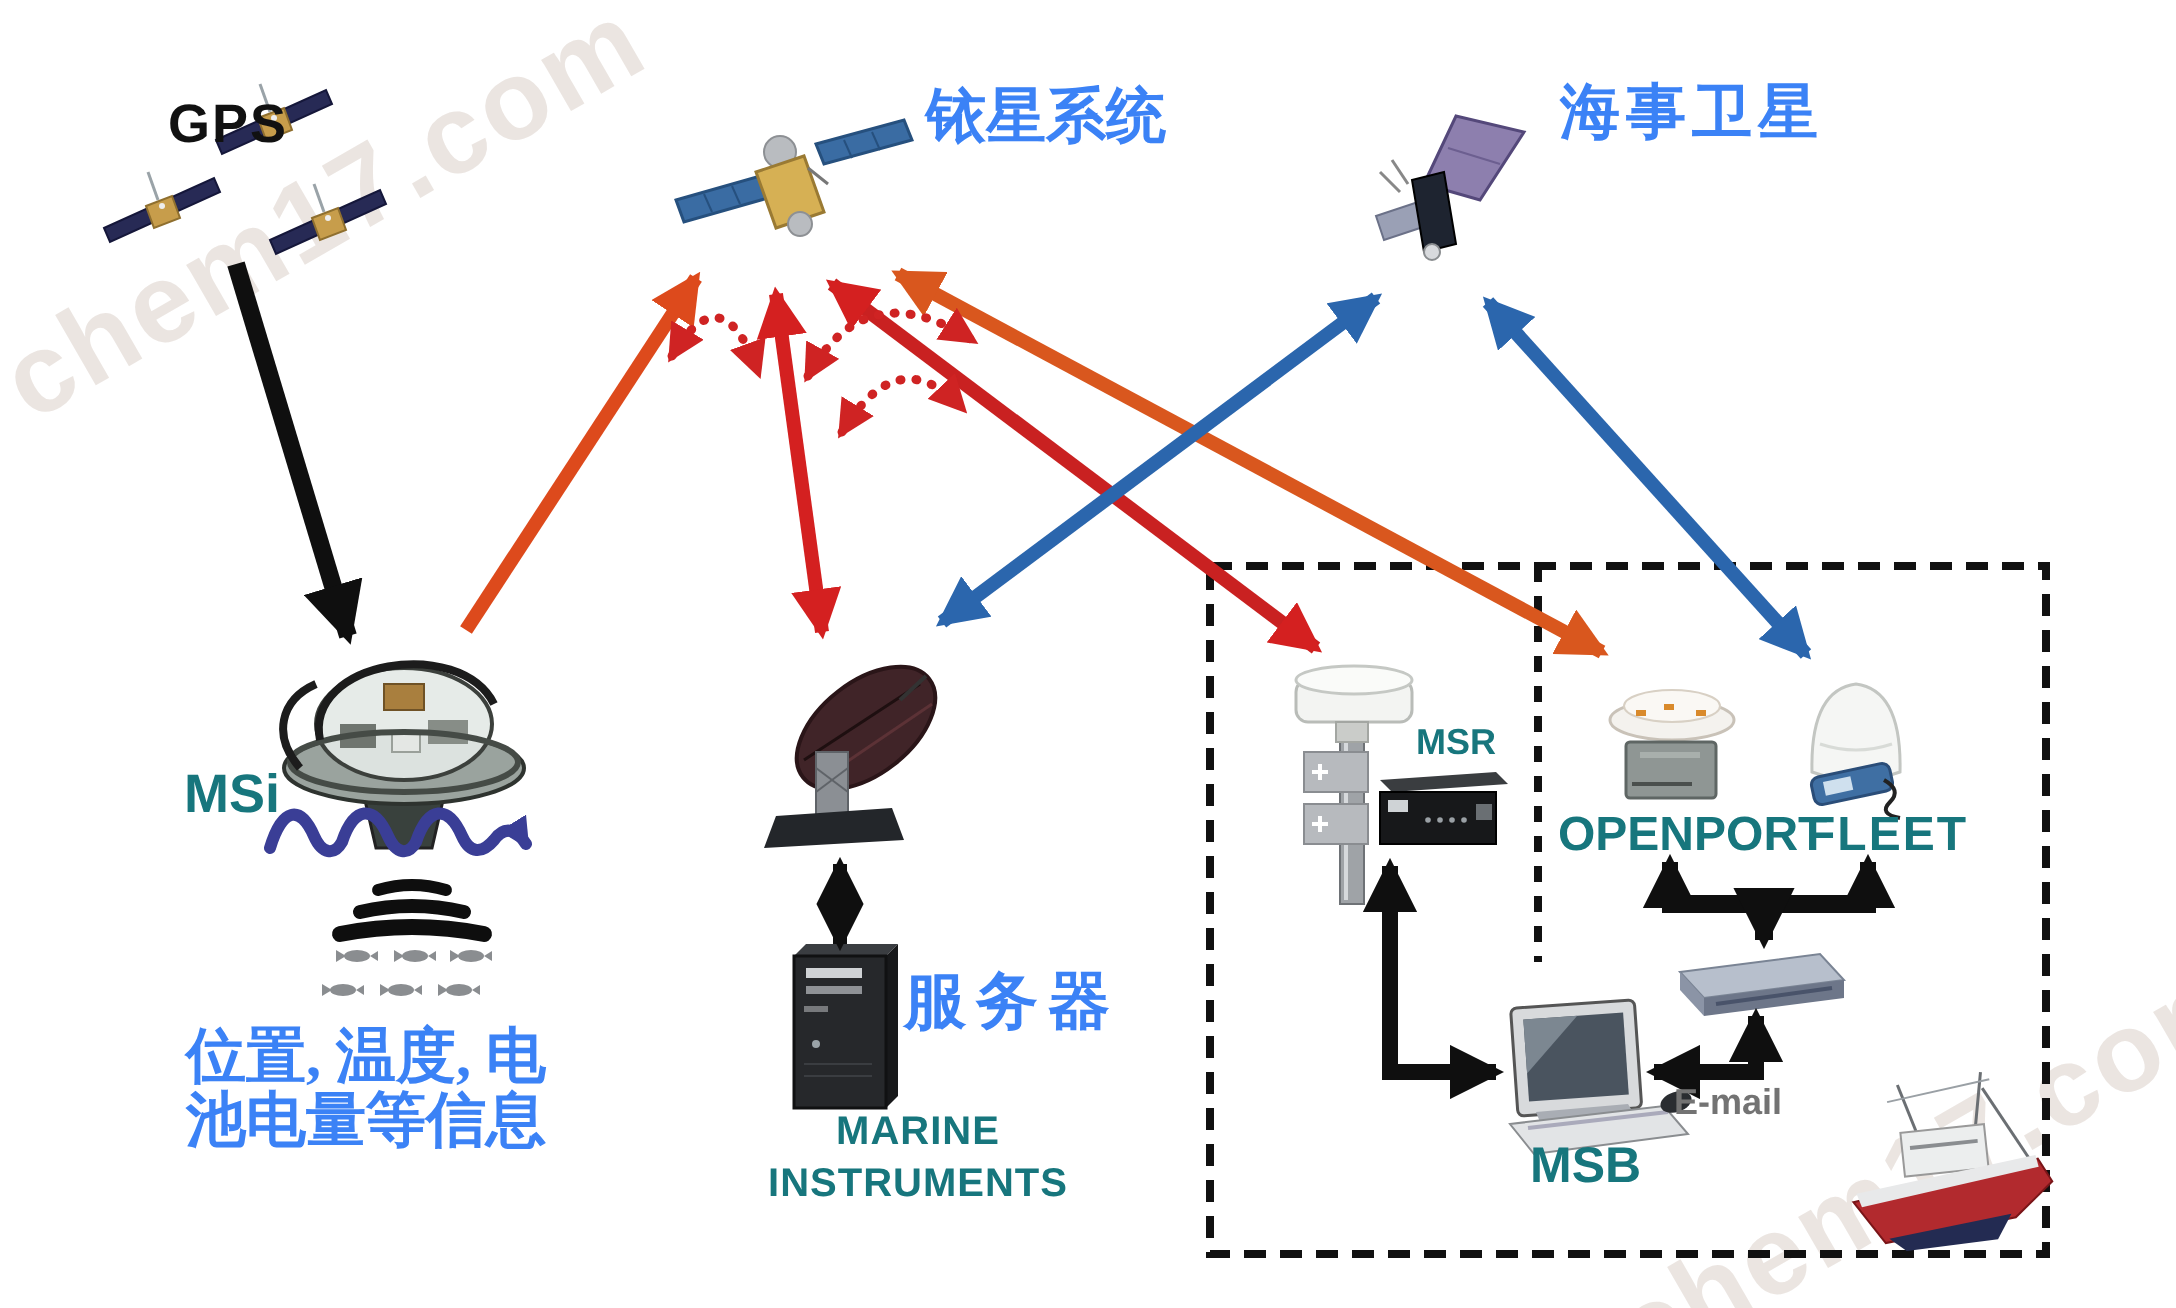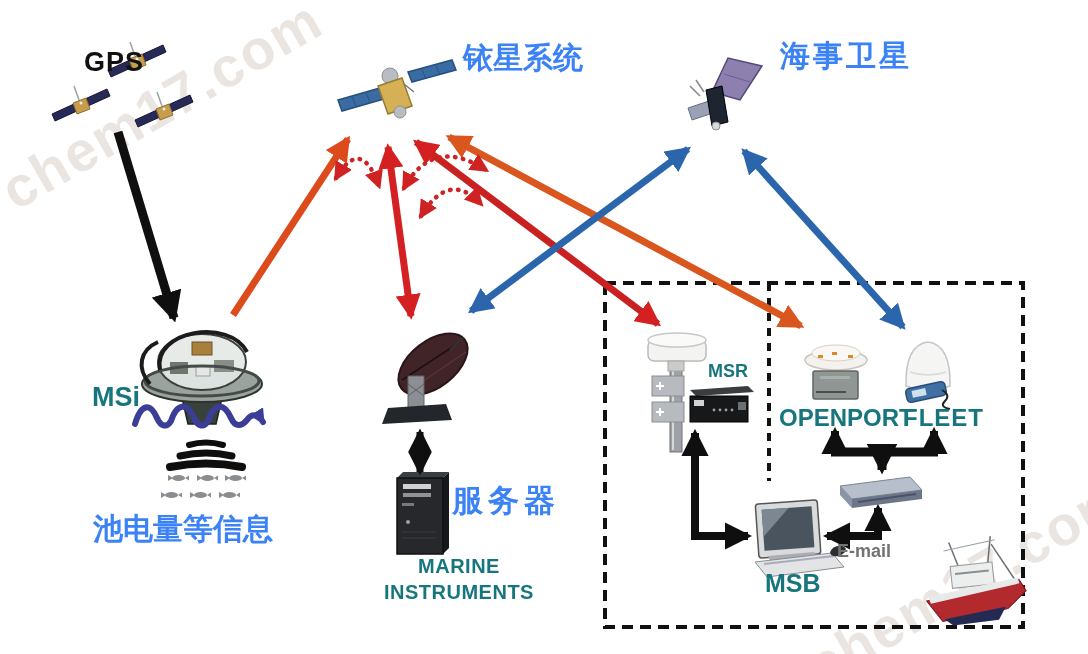--- a/index.html
+++ b/index.html
@@ -258,20 +258,21 @@
       <path d="M404,188 Q433,136 486,170" marker-start="url(#ah-dotred)" marker-end="url(#ah-dotred)"></path>
       <path d="M421,216 Q449,170 481,204" marker-start="url(#ah-dotred)" marker-end="url(#ah-dotred)"></path>
     </g>
   </svg>
 
   <div class="lbl blk-sans" id="lbl-gps">GPS</div>
   <div class="lbl cjk" id="lbl-iridium">铱星系统</div>
   <div class="lbl cjk" id="lbl-inmarsat">海事卫星</div>
   <div class="lbl teal" id="lbl-msi" style="font-size:27px;">MSi</div>
   <div class="lbl cjk" id="lbl-info">
+    <div>位置, 温度, 电</div>
     <div>池电量等信息</div>
   </div>
   <div class="lbl cjk" id="lbl-server">服务器</div>
   <div class="lbl teal" id="lbl-marine">
     <div>MARINE</div>
     <div>INSTRUMENTS</div>
   </div>
   <div class="lbl teal" id="lbl-msr">MSR</div>
   <div class="lbl teal" id="lbl-openport">OPENPORT</div>
   <div class="lbl teal" id="lbl-fleet">FLEET</div>

